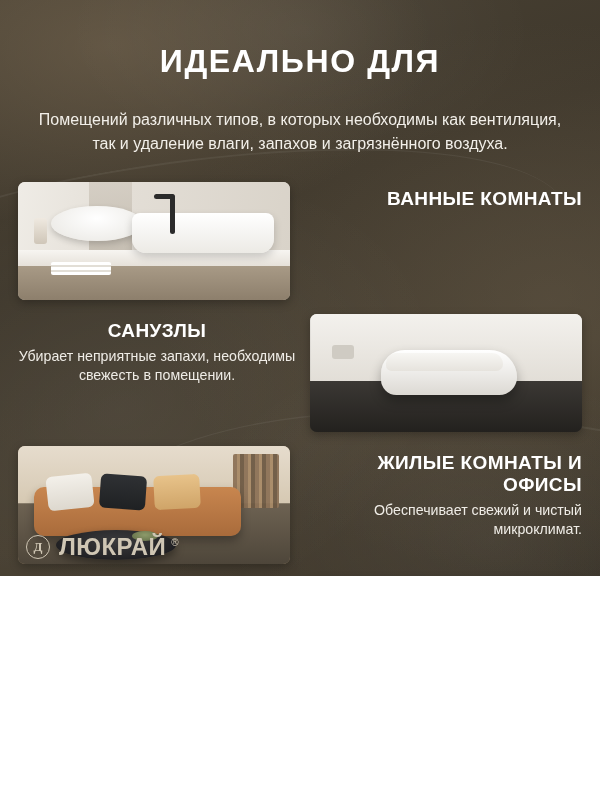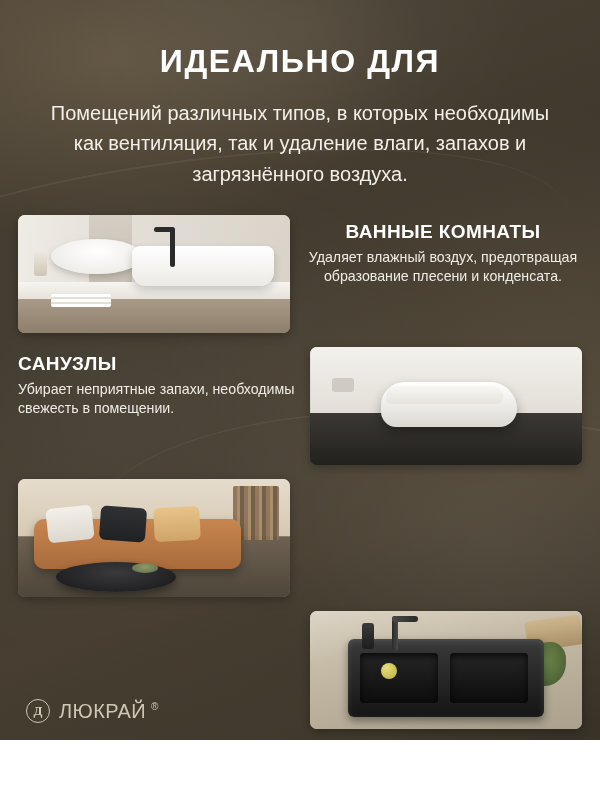--- a/index.html
+++ b/index.html
@@ -3,21 +3,21 @@
 <meta charset="utf-8">
 <style>
   * { box-sizing: border-box; margin: 0; padding: 0; }
   html, body {
     width: 600px; height: 800px;
     font-family: "Liberation Sans", sans-serif;
     overflow: hidden;
   }
   .poster {
     position: relative;
-    width: 600px; height: 740px;
+    width: 600px; height: 576px;
     background:
       radial-gradient(ellipse 520px 300px at 18% 8%, rgba(120,104,82,0.55), rgba(120,104,82,0) 62%),
       radial-gradient(ellipse 600px 420px at 92% 52%, rgba(108,95,76,0.40), rgba(108,95,76,0) 66%),
       radial-gradient(ellipse 700px 380px at 50% 104%, rgba(70,61,48,0.60), rgba(70,61,48,0) 70%),
       linear-gradient(160deg, #4b4335 0%, #3f382c 38%, #473f31 70%, #332e24 100%);
     overflow: hidden;
   }
   
   .swoosh {
     position: absolute;
@@ -55,24 +55,24 @@
   .header { position: relative; padding: 44px 34px 0; text-align: center; }
   .title {
     color: #ffffff;
     font-size: 32px;
     font-weight: bold;
     letter-spacing: 1.6px;
     line-height: 1.12;
     text-transform: uppercase;
   }
   .subtitle {
-    margin: 18px auto 0;
+    margin: 28px auto 0;
     max-width: 540px;
     color: #f2efe9;
-    font-size: 20px;
+    font-size: 16px;
     line-height: 1.52;
     font-weight: 500;
   }
 
   
   .rows { position: relative; margin-top: 26px; }
   .row {
     display: flex;
     align-items: flex-start;
     gap: 14px;
@@ -85,22 +85,23 @@
     border-radius: 7px;
     overflow: hidden;
     flex: 0 0 auto;
     position: relative;
     box-shadow: 0 3px 10px rgba(0,0,0,0.28);
   }
   .text {
     flex: 1 1 auto;
     padding-top: 6px;
     min-width: 0;
-  }
-  .text.right { text-align: center; }
+    text-align: center;
+  }
+  .text.right { text-align: right; }
   .h {
     color: #ffffff;
     font-weight: bold;
     font-size: 19px;
     letter-spacing: 0.4px;
     line-height: 1.14;
     text-transform: uppercase;
     margin-bottom: 5px;
   }
   .p {
@@ -291,22 +292,22 @@
     border-radius: 50%;
     border: 1.6px solid #cfc6b4;
     display: flex; align-items: center; justify-content: center;
     color: #cfc6b4;
     font-size: 13px;
     font-weight: bold;
     font-family: "Liberation Serif", serif;
   }
   .logo-text {
     color: #cfc6b4;
-    font-size: 20px;
-    font-weight: normal;
+    font-size: 24px;
+    font-weight: bold;
     letter-spacing: .4px;
   }
   .logo-reg {
     color: #cfc6b4;
     font-size: 10px;
     align-self: flex-start;
     margin-top: 19px;
     margin-left: -4px;
   }
 </style>
@@ -335,21 +336,20 @@
         <div class="counter"></div>
         <div class="cabinet"></div>
         <div class="bowl"></div>
         <div class="bottle"></div>
         <div class="towels"></div>
         <div class="sink"></div>
         <div class="tap"></div>
       </div>
       <div class="text right">
         <div class="h">ВАННЫЕ КОМНАТЫ</div>
-        <div class="p">Удаляет влажный воздух, предотвращая образование плесени и конденсата.</div>
       </div>
     </div>
 
     <div class="row reverse">
       <div class="photo ph-wc">
         <div class="tile"></div>
         <div class="dark"></div>
         <div class="btn"></div>
         <div class="toilet">
           <div class="lid"></div>
@@ -367,20 +367,22 @@
         <div class="shelf"></div>
         <div class="couch">
           <div class="cushion c1"></div>
           <div class="cushion c2"></div>
           <div class="cushion c3"></div>
         </div>
         <div class="table"></div>
         <div class="bowl2"></div>
       </div>
       <div class="text right">
+        <div class="h">ЖИЛЫЕ КОМНАТЫ И ОФИСЫ</div>
+        <div class="p">Обеспечивает свежий и чистый микроклимат.</div>
       </div>
     </div>
 
     <div class="row reverse">
       <div class="photo ph-kitchen">
         <div class="counter"></div>
         <div class="board"></div>
         <div class="greens"></div>
         <div class="sink">
           <div class="basin b1"></div>

